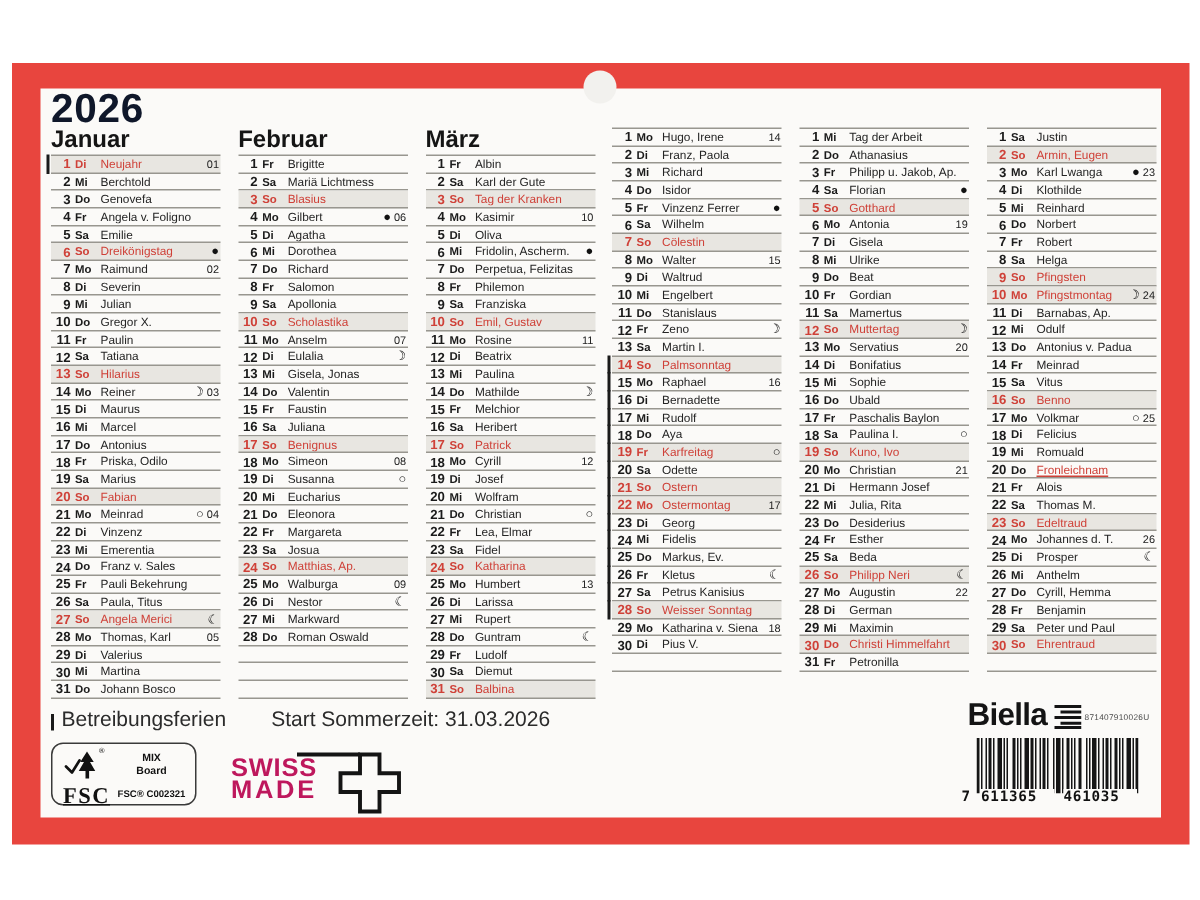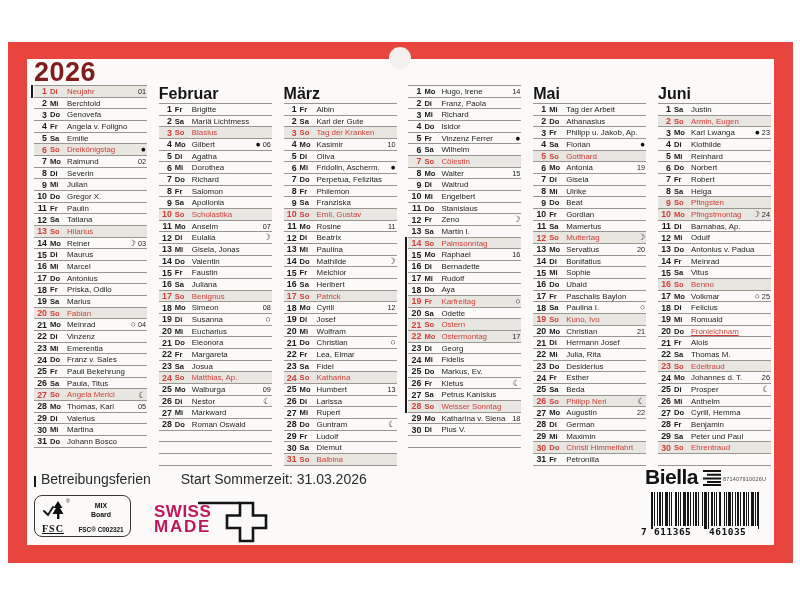--- a/index.html
+++ b/index.html
@@ -1,20 +1,20 @@
 <!DOCTYPE html>
 <html><head>
 <meta charset="utf-8">
 <style>
   html,body{margin:0;padding:0;}
   body{width:800px;height:600px;background:#ffffff;font-family:"Liberation Sans",sans-serif;position:relative;overflow:hidden;}
   .card{position:absolute;left:8px;top:42px;width:785px;height:521px;background:#e8453e;}
   .panel{position:absolute;left:19px;top:17px;width:747px;height:486px;background:#fbfaf8;}
   .hole{position:absolute;left:381px;top:5px;width:22px;height:22px;border-radius:50%;background:#f2f1ee;}
-  .year{position:absolute;left:7px;top:-2px;font-size:27px;font-weight:bold;color:#7f1d1d;letter-spacing:0.5px;}
+  .year{position:absolute;left:7px;top:-2px;font-size:27px;font-weight:bold;color:#0f172a;letter-spacing:0.5px;}
   .months{position:absolute;left:7px;top:26px;width:737px;display:grid;grid-template-columns:repeat(6,113px);column-gap:11.8px;}
   .mname{font-size:16px;font-weight:bold;color:#151515;height:18px;}
   .mdays{border-top:1px solid #98968f;}
   .row{position:relative;display:flex;align-items:center;height:10.68px;border-bottom:1px solid #98968f;box-sizing:content-box;}
   .row.sun{background:#e8e6e1;}
   .dn{width:13px;text-align:right;font-weight:bold;font-size:8.8px;color:#1b1b1b;flex:none;}
   .wd{width:15px;font-weight:bold;font-size:7.6px;padding-left:3px;color:#1b1b1b;flex:none;}
   .nm{flex:1;font-size:7.9px;color:#242424;padding-left:2px;white-space:nowrap;overflow:hidden;}
   .meta{display:flex;align-items:center;gap:2px;padding-right:1px;flex:none;}
   .moon{font-size:8.6px;color:#111;line-height:1;}
@@ -22,21 +22,21 @@
   .row.red .dn,.row.red .wd,.row.red .nm{color:#cf4138;}
   .row.nred .nm{color:#cf4138;text-decoration:underline;}
   .bar{position:absolute;left:-3px;top:-1px;width:2px;height:12.7px;background:#1a1a1a;}
   .legend{position:absolute;left:7px;top:412px;display:flex;align-items:flex-end;font-size:14px;color:#2b2b2b;}
   .lbar{width:2px;height:11px;background:#1a1a1a;margin-right:5px;}
   .summer{margin-left:30px;}
   .fsc{position:absolute;left:7px;top:436px;width:97px;height:42px;border:1.5px solid #3a3a3a;border-radius:8px;box-sizing:border-box;padding:3px 6px 2px 7px;display:grid;grid-template-columns:36px 1fr;grid-template-rows:24px 12px;}
   .fsc .treewrap{position:relative;}
   .fsc .reg{position:absolute;left:24px;top:-1px;font-size:5px;color:#111;}
   .fsc .mixcol{text-align:center;font-size:7px;font-weight:bold;color:#111;line-height:9px;padding-top:2px;}
-  .fsc .fsctxt{font-family:"Liberation Serif",serif;font-weight:bold;font-size:10px;letter-spacing:1px;color:#111;text-decoration:underline;}
+  .fsc .fsctxt{font-family:"Liberation Serif",serif;font-weight:bold;font-size:15px;letter-spacing:1px;color:#111;text-decoration:underline;}
   .fsc .lic{font-size:6.4px;font-weight:bold;color:#111;text-align:center;padding-top:3px;}
   .swiss{position:absolute;left:127px;top:442px;width:120px;height:42px;}
   .smtext{position:absolute;left:0;top:4px;font-size:17px;font-weight:bold;color:#be185d;line-height:14.5px;letter-spacing:0.5px;}
   .smtext .l2{letter-spacing:1.8px;}
   .swiss svg{position:absolute;right:0;top:0;}
   .brand{position:absolute;left:612px;top:406px;width:132px;height:78px;}
   .biella{position:absolute;left:6px;top:0;font-size:21px;font-weight:bold;color:#141414;letter-spacing:-0.5px;display:flex;align-items:center;gap:4px;}
   .pcode{position:absolute;left:84px;top:11px;font-size:5.5px;color:#4a4a4a;letter-spacing:0.2px;}
   .bc{position:absolute;left:4px;top:27px;width:118px;height:46px;}
   .bars{position:absolute;left:8px;top:0;right:2px;height:37px;display:flex;align-items:stretch;overflow:hidden;}
@@ -46,20 +46,21 @@
   .digits .grp{flex:1;text-align:left;background:#fbfaf8;margin:0 3px;letter-spacing:0.5px;}
 </style>
 </head>
 <body>
 
 <div class="card">
   <div class="panel">
     <div class="year">2026</div>
     <div class="months" id="months">
   <div class="month">
+    <div class="mname">Januar</div>
     <div class="mdays">
             <div class="row red sun">
               <i class="bar"></i>
               <span class="dn">1</span>
               <span class="wd">Di</span>
               <span class="nm">Neujahr</span>
               <span class="meta">
                 <span class="wk">01</span>
               </span>
             </div>
@@ -873,21 +874,20 @@
               <span class="dn">30</span>
               <span class="wd">Di</span>
               <span class="nm">Pius V.</span>
               <span class="meta"></span>
             </div>
             <div class="row"></div>
           </div>
   </div>
 
   <div class="month">
-    <div class="mname">Mai</div>
     <div class="mdays">
             <div class="row">
               <span class="dn">1</span>
               <span class="wd">Mi</span>
               <span class="nm">Tag der Arbeit</span>
               <span class="meta"></span>
             </div>
             <div class="row">
               <span class="dn">2</span>
               <span class="wd">Do</span>
@@ -1081,21 +1081,20 @@
             <div class="row">
               <span class="dn">31</span>
               <span class="wd">Fr</span>
               <span class="nm">Petronilla</span>
               <span class="meta"></span>
             </div>
           </div>
   </div>
 
   <div class="month">
-    <div class="mname">Juni</div>
     <div class="mdays">
             <div class="row">
               <span class="dn">1</span>
               <span class="wd">Sa</span>
               <span class="nm">Justin</span>
               <span class="meta"></span>
             </div>
             <div class="row red sun">
               <span class="dn">2</span>
               <span class="wd">So</span>

